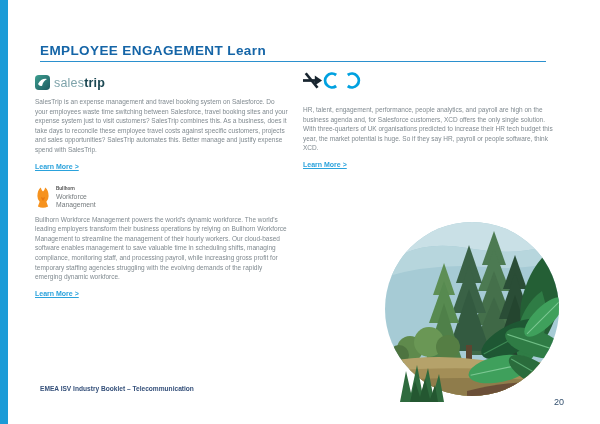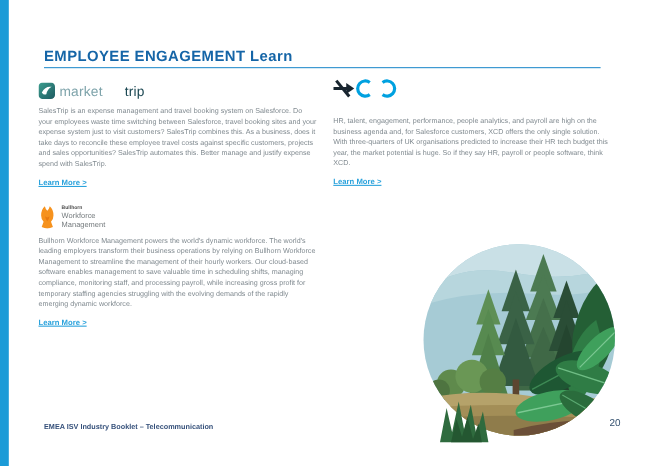--- a/index.html
+++ b/index.html
@@ -22,39 +22,39 @@
   .body-text { font-size:6.5px; line-height:9.6px; color:#808A90; margin-top:6px; }
 
   .learn-more { display:inline-block; margin-top:8px; font-size:7px; font-weight:bold;
                 color:#2AA2DC; text-decoration:underline; cursor:pointer; }
 
   
   .salestrip-logo { display:flex; align-items:center; height:17px; }
   .salestrip-logo .st-icon { width:15px; height:15px; margin-right:4px; }
   .st-word { font-size:12.5px; letter-spacing:0.2px; }
   .st-word .light { color:#7FA4AB; font-weight:normal; }
-  .st-word .bold  { color:#1C4853; font-weight:normal;margin-left:20px; }
+  .st-word .bold  { color:#1C4853; font-weight:bold; }
 
   
   .bullhorn-block { margin-top:14px; }
   .bullhorn-logo { display:flex; align-items:center; }
   .bullhorn-logo .bh-icon { width:16px; height:21px; margin-right:5px; }
   .bh-text { display:flex; flex-direction:column; line-height:1; }
   .bh-line1 { font-size:4.6px; font-weight:bold; color:#4E4E4E; margin-bottom:1.5px; }
   .bh-line2, .bh-line3 { font-size:6.8px; color:#757B7E; line-height:8px; }
 
   
   .xcd-logo { height:21px; margin-bottom:4px; }
 
   
   .illustration { position:absolute; left:372px; top:221px; width:200px; height:186px; }
 
   .footer-text { position:absolute; left:40px; top:385px; font-size:6.6px; font-weight:bold;
                  color:#35507A; }
-  .page-number { position:absolute; right:36px; top:379px; font-size:9px; color:#33506E; }
+  .page-number { position:absolute; right:36px; top:397px; font-size:9px; color:#33506E; }
 </style>
 </head>
 <body>
 
 <div class="page">
 
   <div class="accent-bar"></div>
 
   <h1 class="page-title">EMPLOYEE ENGAGEMENT Learn</h1>
   <div class="title-rule"></div>
@@ -67,21 +67,21 @@
           <defs>
             <linearGradient id="stg" x1="0" y1="0" x2="1" y2="1">
               <stop offset="0" stop-color="#3C9E8F"></stop>
                 <stop offset="1" stop-color="#1E5A61"></stop>
             </linearGradient>
           </defs>
           <rect x="0" y="0" width="16" height="16" rx="4" fill="url(#stg)"></rect>
           <path d="M3.2,9.6 Q6.5,3.2 12.8,4.2 Q8.6,6.2 7.6,11.4 Q5.0,12.6 3.2,9.6 Z" fill="#ffffff"></path>
         </svg>
         <span class="st-word">
-          <span class="light">market</span><span class="bold">trip</span>
+          <span class="light">sales</span><span class="bold">trip</span>
         </span>
       </div>
       <p class="body-text">SalesTrip is an expense management and travel booking system on Salesforce. Do your employees waste time switching between Salesforce, travel booking sites and your expense system just to visit customers? SalesTrip combines this. As a business, does it take days to reconcile these employee travel costs against specific customers, projects and sales opportunities? SalesTrip automates this. Better manage and justify expense spend with SalesTrip.</p>
       <a class="learn-more">Learn More &gt;</a>
     </div>
 
     <div class="bullhorn-block">
       <div class="bullhorn-logo">
         <svg class="bh-icon" viewBox="0 0 20 26">
           <path d="M3,11 Q3,4 7.2,0.5 Q8.2,4.5 10,5.5 Q11.8,4.5 12.8,0.5 Q17,4 17,11

